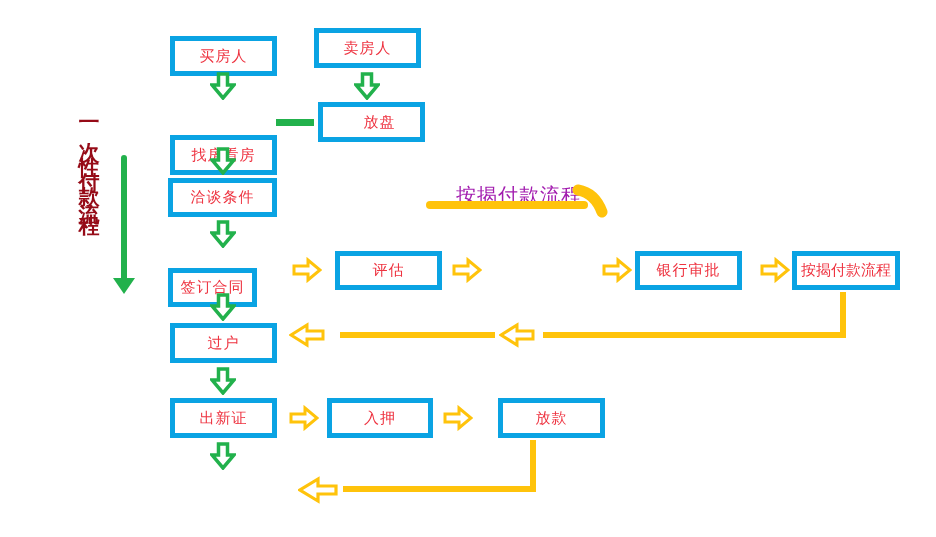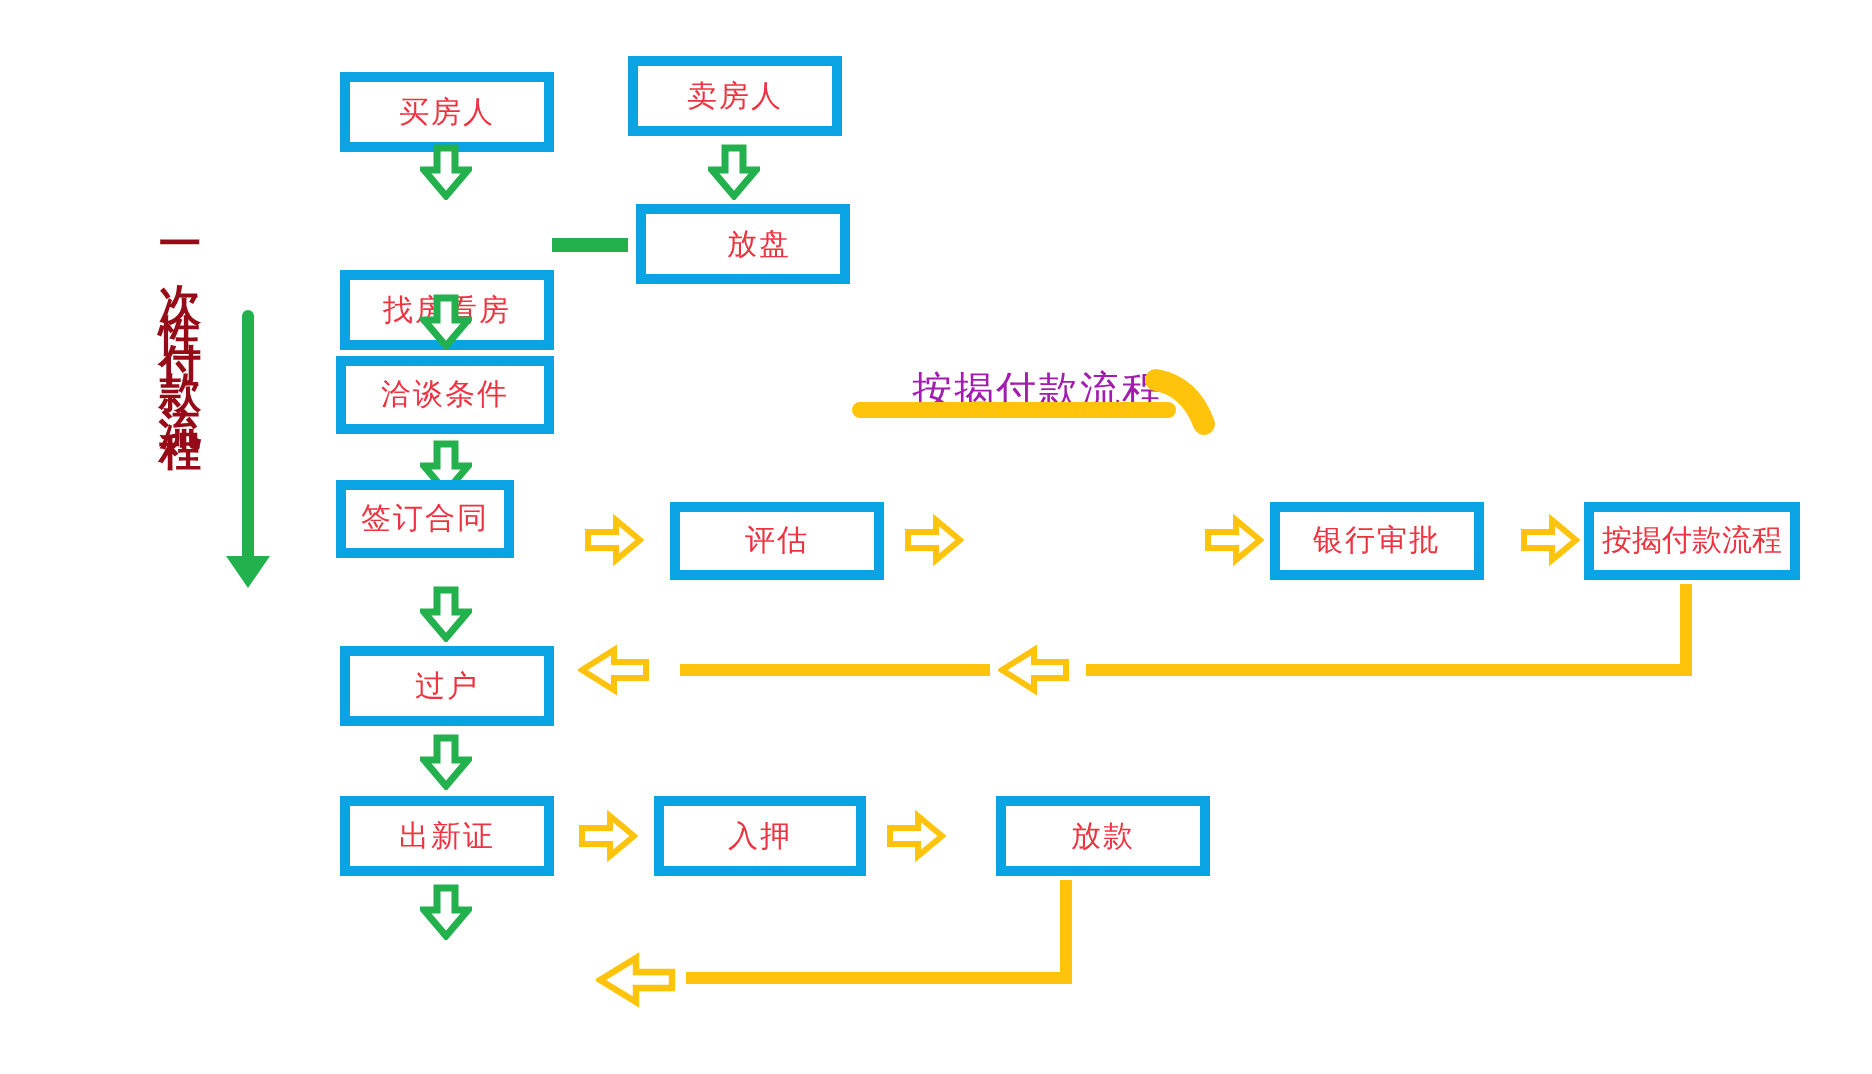--- a/index.html
+++ b/index.html
@@ -63,21 +63,21 @@
   <svg class="icon" style="left:210px;top:147px;" width="26" height="28" viewBox="0 0 26 28">
     <path d="M8.5 2 H17.5 V13 H24 L13 26 L2 13 H8.5 Z" fill="#ffffff" stroke="#22b14c" stroke-width="3.5"></path>
     </svg>
 
   <div class="node" style="left:168px;top:178px;width:109px;height:39px;">洽谈条件</div>
 
   <svg class="icon" style="left:210px;top:220px;" width="26" height="28" viewBox="0 0 26 28">
     <path d="M8.5 2 H17.5 V13 H24 L13 26 L2 13 H8.5 Z" fill="#ffffff" stroke="#22b14c" stroke-width="3.5"></path>
     </svg>
 
-  <div class="node" style="left:168px;top:240px;width:89px;height:39px;">签订合同</div>
+  <div class="node" style="left:168px;top:268px;width:89px;height:39px;">签订合同</div>
   <svg class="icon" style="left:292px;top:257px;" width="30" height="26" viewBox="0 0 30 26">
     <path d="M2 9 H16 V3 L28 13 L16 23 V17 H2 Z" fill="#ffffff" stroke="#ffc30b" stroke-width="3"></path>
     </svg>
   <div class="node" style="left:335px;top:251px;width:107px;height:39px;">评估</div>
   <svg class="icon" style="left:452px;top:257px;" width="30" height="26" viewBox="0 0 30 26">
     <path d="M2 9 H16 V3 L28 13 L16 23 V17 H2 Z" fill="#ffffff" stroke="#ffc30b" stroke-width="3"></path>
     </svg>
   <svg class="icon" style="left:602px;top:257px;" width="30" height="26" viewBox="0 0 30 26">
     <path d="M2 9 H16 V3 L28 13 L16 23 V17 H2 Z" fill="#ffffff" stroke="#ffc30b" stroke-width="3"></path>
     </svg>

